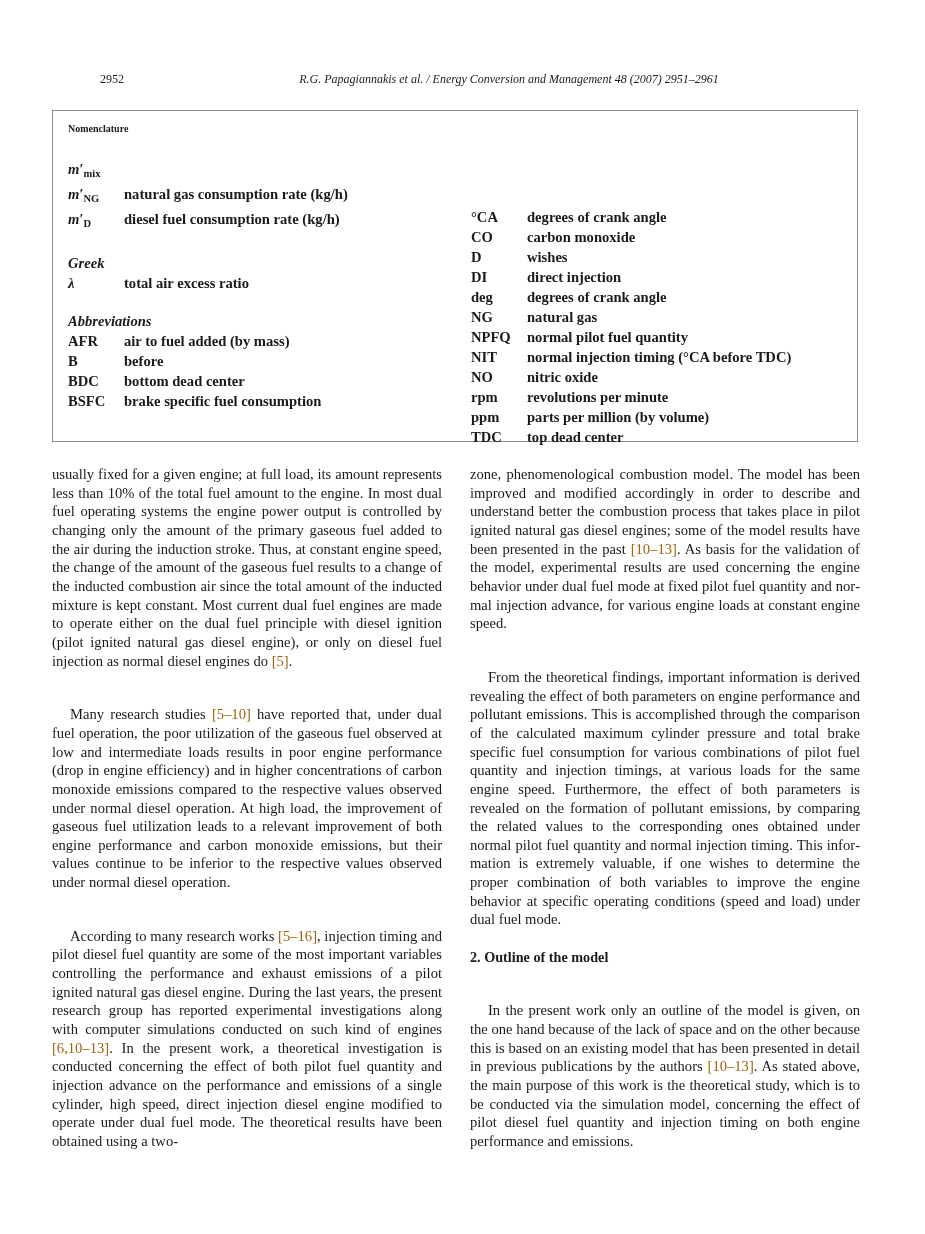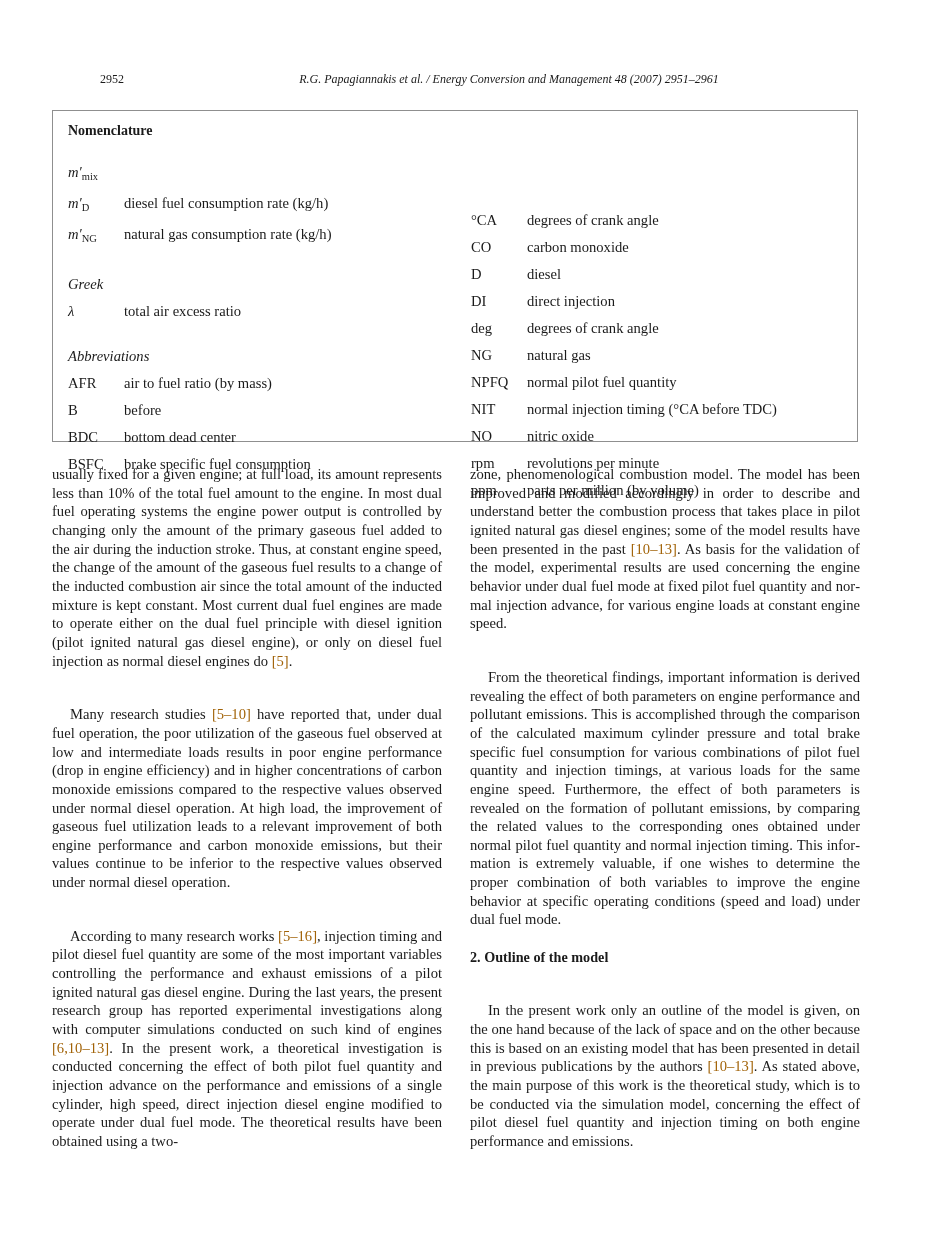--- a/index.html
+++ b/index.html
@@ -16,23 +16,23 @@
   .running-head .pageno { position: absolute; left: 0; top: 0; }
   .running-head .citation {
     position: absolute; left: 0; width: 808px; text-align: center; top: 0;
     font-style: italic; padding-left: 10px; box-sizing: border-box;
   }
   .nomen-box {
     position: absolute; left: 52px; top: 110px; width: 806px; height: 332px;
     border: 1.5px solid #8f8f8f; box-sizing: border-box;
   }
   .nomen-title {
-    position: absolute; left: 15px; top: 12px; font-weight: bold; font-size: 14px;
+    position: absolute; left: 15px; top: 12px; font-weight: bold; font-size: 10px;
   }
-  .nomen-col { position: absolute; font-size: 14.6px; line-height: 27px; }
+  .nomen-col { position: absolute; font-size: 14.6px; line-height: 20px; font-weight: bold; }
   .nomen-col.left { left: 15px; top: 48px; width: 385px; }
   .nomen-col.right { left: 418px; top: 48px; width: 380px; margin-top: 48px; }
   .nomen-row { display: flex; }
   .nomen-row .sym { width: 56px; flex: 0 0 56px; }
   .nomen-row .def { flex: 1; }
   .nomen-group-label { font-style: italic; }
   .spacer { height: 18.6px; }
   .sym sub { font-size: 10.5px; vertical-align: -3px; }
   .sym .m { font-style: italic; }
   .col {
@@ -56,38 +56,38 @@
 </div>
 
 <div class="nomen-box">
   <div class="nomen-title">Nomenclature</div>
 
   <div class="nomen-col left">
     <div class="nomen-row">
       <span class="sym"><span class="m">m′</span><sub>mix</sub></span>
     </div>
     <div class="nomen-row">
+      <span class="sym"><span class="m">m′</span><sub>NG</sub></span>
+      <span class="def">natural gas consumption rate (kg/h)</span>
+    </div>
+    <div class="nomen-row">
       <span class="sym"><span class="m">m′</span><sub>D</sub></span>
       <span class="def">diesel fuel consumption rate (kg/h)</span>
-    </div>
-    <div class="nomen-row">
-      <span class="sym"><span class="m">m′</span><sub>NG</sub></span>
-      <span class="def">natural gas consumption rate (kg/h)</span>
     </div>
     <div class="spacer"></div>
     <div class="nomen-group-label">Greek</div>
     <div class="nomen-row">
       <span class="sym" style="font-style:italic">λ</span>
       <span class="def">total air excess ratio</span>
     </div>
     <div class="spacer"></div>
     <div class="nomen-group-label">Abbreviations</div>
     <div class="nomen-row">
       <span class="sym">AFR</span>
-      <span class="def">air to fuel ratio (by mass)</span>
+      <span class="def">air to fuel added (by mass)</span>
     </div>
     <div class="nomen-row">
       <span class="sym">B</span>
       <span class="def">before</span>
     </div>
     <div class="nomen-row">
       <span class="sym">BDC</span>
       <span class="def">bottom dead center</span>
     </div>
     <div class="nomen-row">
@@ -100,21 +100,21 @@
     <div class="nomen-row">
         <span class="sym">°CA</span>
         <span class="def">degrees of crank angle</span>
       </div>
     <div class="nomen-row">
         <span class="sym">CO</span>
         <span class="def">carbon monoxide</span>
       </div>
     <div class="nomen-row">
         <span class="sym">D</span>
-        <span class="def">diesel</span>
+        <span class="def">wishes</span>
       </div>
     <div class="nomen-row">
         <span class="sym">DI</span>
         <span class="def">direct injection</span>
       </div>
     <div class="nomen-row">
         <span class="sym">deg</span>
         <span class="def">degrees of crank angle</span>
       </div>
     <div class="nomen-row">
@@ -134,20 +134,24 @@
         <span class="def">nitric oxide</span>
       </div>
     <div class="nomen-row">
         <span class="sym">rpm</span>
         <span class="def">revolutions per minute</span>
       </div>
     <div class="nomen-row">
         <span class="sym">ppm</span>
         <span class="def">parts per million (by volume)</span>
       </div>
+    <div class="nomen-row">
+        <span class="sym">TDC</span>
+        <span class="def">top dead center</span>
+      </div>
   </div>
 </div>
 
 <div class="col left">
   <p><span>usually fixed for a given engine; at full load, its amount rep­resents less than 10% of the total fuel amount to the engine. In most dual fuel operating systems the engine power out­put is controlled by changing only the amount of the pri­mary gaseous fuel added to the air during the induction stroke. Thus, at constant engine speed, the change of the amount of the gaseous fuel results to a change of the inducted combustion air since the total amount of the inducted mixture is kept constant. Most current dual fuel engines are made to operate either on the dual fuel princi­ple with diesel ignition (pilot ignited natural gas diesel engine), or only on diesel fuel injection as normal diesel engines do </span><a class="cite">[5]</a><span>.</span></p>
   <p class="indent"><span>Many research studies </span><a class="cite">[5–10]</a><span> have reported that, under dual fuel operation, the poor utilization of the gaseous fuel observed at low and intermediate loads results in poor engine performance (drop in engine efficiency) and in higher concentrations of carbon monoxide emissions com­pared to the respective values observed under normal diesel operation. At high load, the improvement of gaseous fuel utilization leads to a relevant improvement of both engine performance and carbon monoxide emissions, but their values continue to be inferior to the respective values observed under normal diesel operation.</span></p>
   <p class="indent"><span>According to many research works </span><a class="cite">[5–16]</a><span>, injection tim­ing and pilot diesel fuel quantity are some of the most important variables controlling the performance and exhaust emissions of a pilot ignited natural gas diesel engine. During the last years, the present research group has reported experimental investigations along with com­puter simulations conducted on such kind of engines </span><a class="cite">[6,10–13]</a><span>. In the present work, a theoretical investigation is conducted concerning the effect of both pilot fuel quan­tity and injection advance on the performance and emis­sions of a single cylinder, high speed, direct injection diesel engine modified to operate under dual fuel mode. The theoretical results have been obtained using a two-</span></p>
 </div>
 
 <div class="col right">

